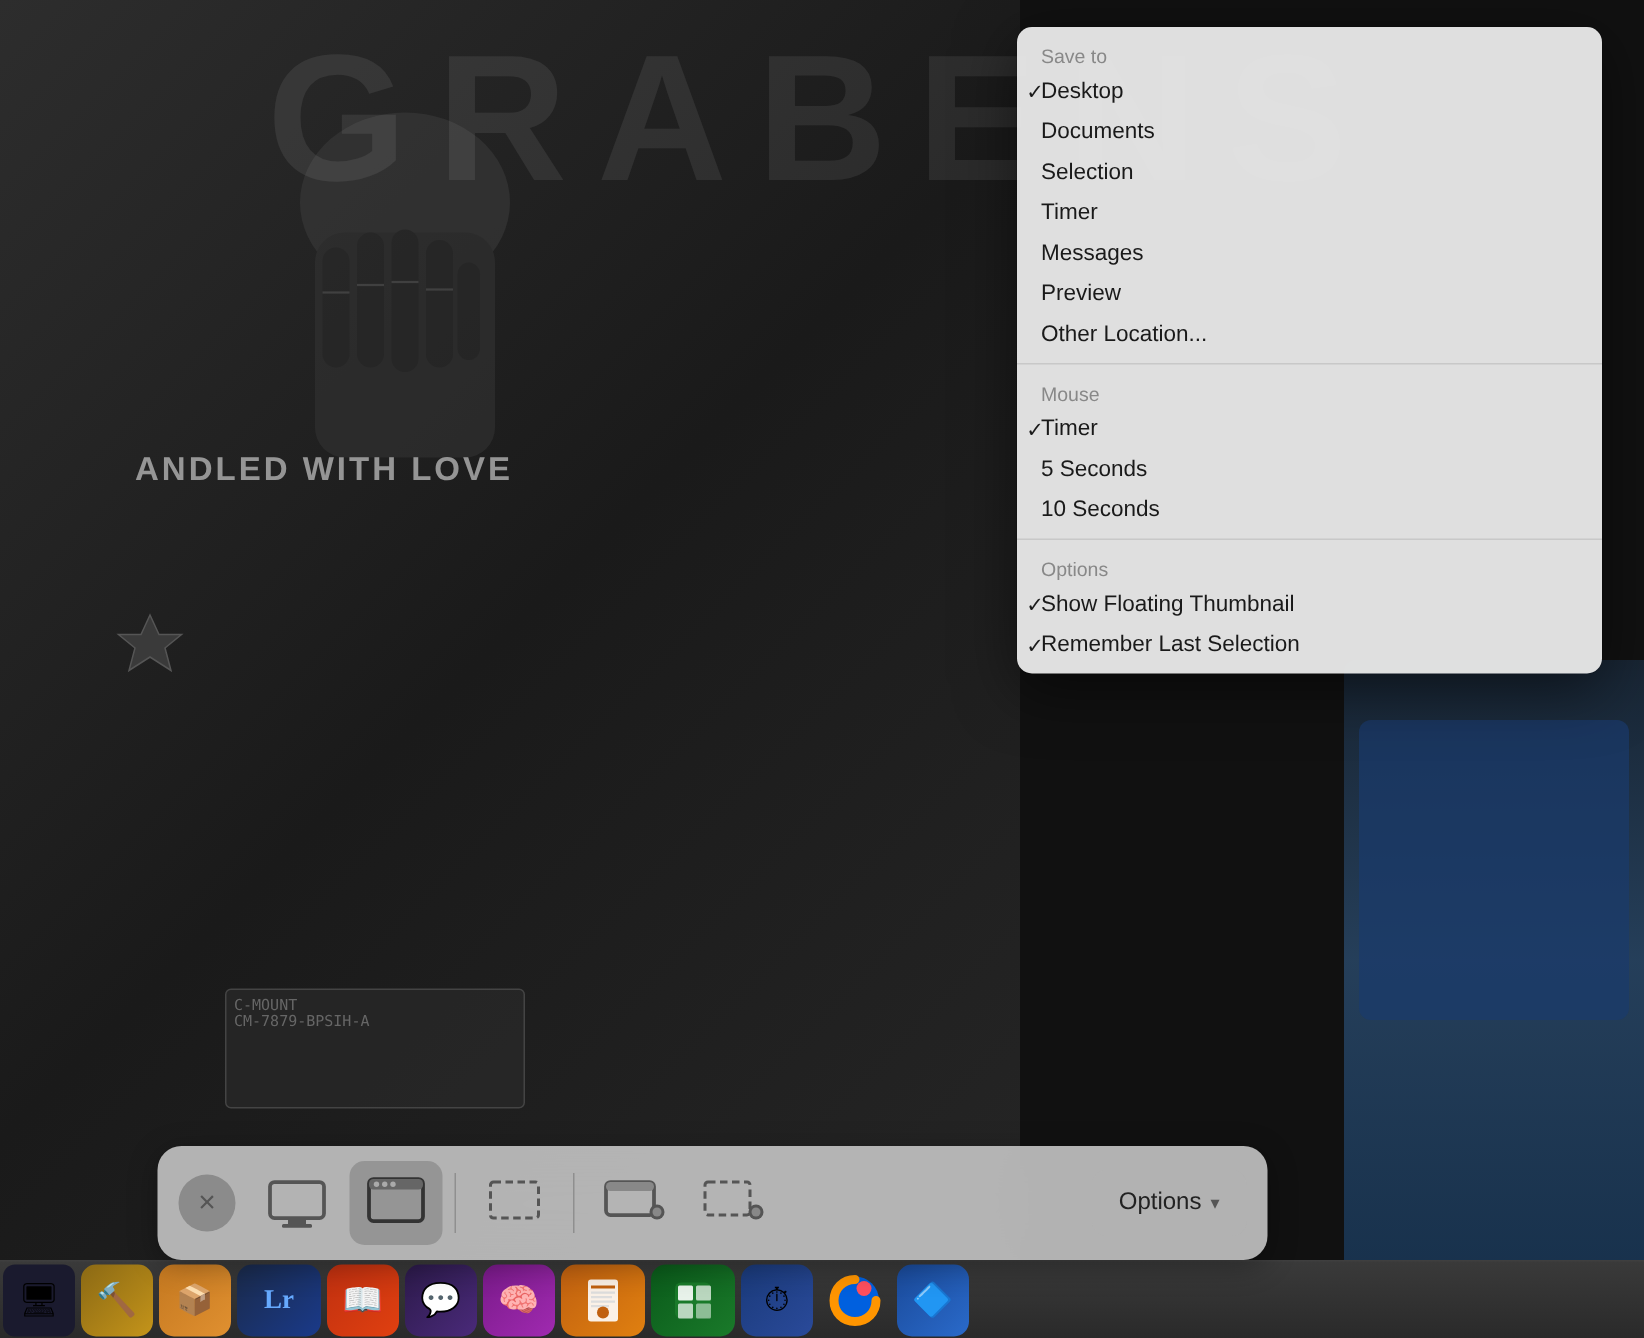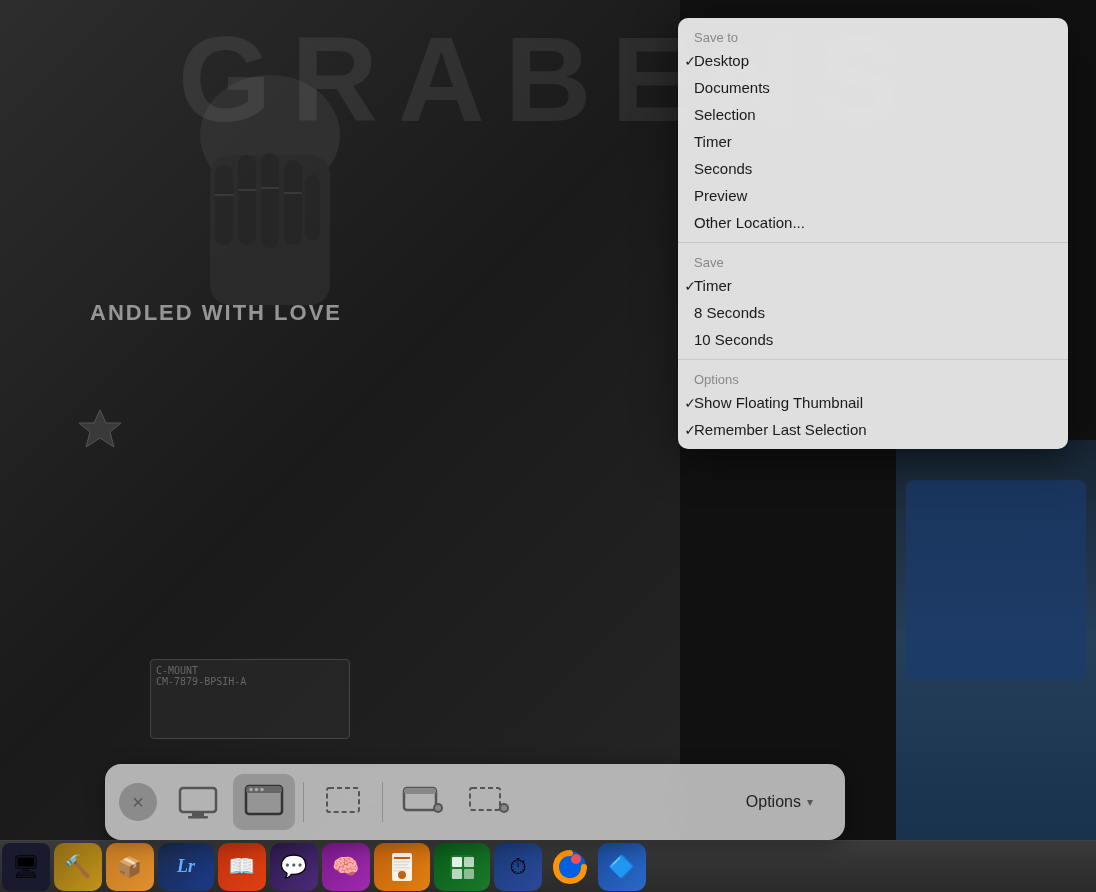--- a/index.html
+++ b/index.html
@@ -304,42 +304,42 @@
     <div class="menu-item has-check">
 
       <span class="item-label">Selection</span>
     </div>
     <div class="menu-item has-check">
 
       <span class="item-label">Timer</span>
     </div>
     <div class="menu-item has-check">
 
-      <span class="item-label">Seconds</span>
+      <span class="item-label">Messages</span>
     </div>
     <div class="menu-item has-check">
 
       <span class="item-label">Preview</span>
     </div>
     <div class="menu-item has-check">
 
       <span class="item-label">Other Location...</span>
     </div>
   </div>
 
   <div class="menu-section">
-    <div class="menu-section-header">Save</div>
+    <div class="menu-section-header">Mouse</div>
 
     <div class="menu-item has-check">
       <span class="check-mark">✓</span>
       <span class="item-label">Timer</span>
     </div>
     <div class="menu-item has-check">
 
-      <span class="item-label">8 Seconds</span>
+      <span class="item-label">5 Seconds</span>
     </div>
     <div class="menu-item has-check">
 
       <span class="item-label">10 Seconds</span>
     </div>
   </div>
 
   <div class="menu-section">
     <div class="menu-section-header">Options</div>
 
@@ -417,21 +417,21 @@
 
   <div class="dock-item" style="background:linear-gradient(135deg,#8B6914,#c4941a);border-radius:10px;">
     <span style="font-size:22px;">🔨</span>
   </div>
 
   <div class="dock-item" style="background:linear-gradient(135deg,#c47820,#e09030);border-radius:10px;">
     <span style="font-size:20px;">📦</span>
   </div>
 
   <div class="dock-item" style="background:linear-gradient(135deg,#1a2a4a,#1a3a8a);border-radius:10px;width:56px;">
-    <span style="font-size:18px;color:#6af;font-weight:bold;font-family:serif;font-style:italic;">Lr</span>
+    <span style="font-size:18px;color:#6af;font-weight:bold;font-family:serif;">Lr</span>
   </div>
 
   <div class="dock-item" style="background:linear-gradient(135deg,#c03010,#e04010);border-radius:10px;">
     <span style="font-size:22px;">📖</span>
   </div>
 
   <div class="dock-item" style="background:linear-gradient(135deg,#2c1a4a,#4a2a7a);border-radius:10px;">
     <span style="font-size:22px;">💬</span>
   </div>
 

